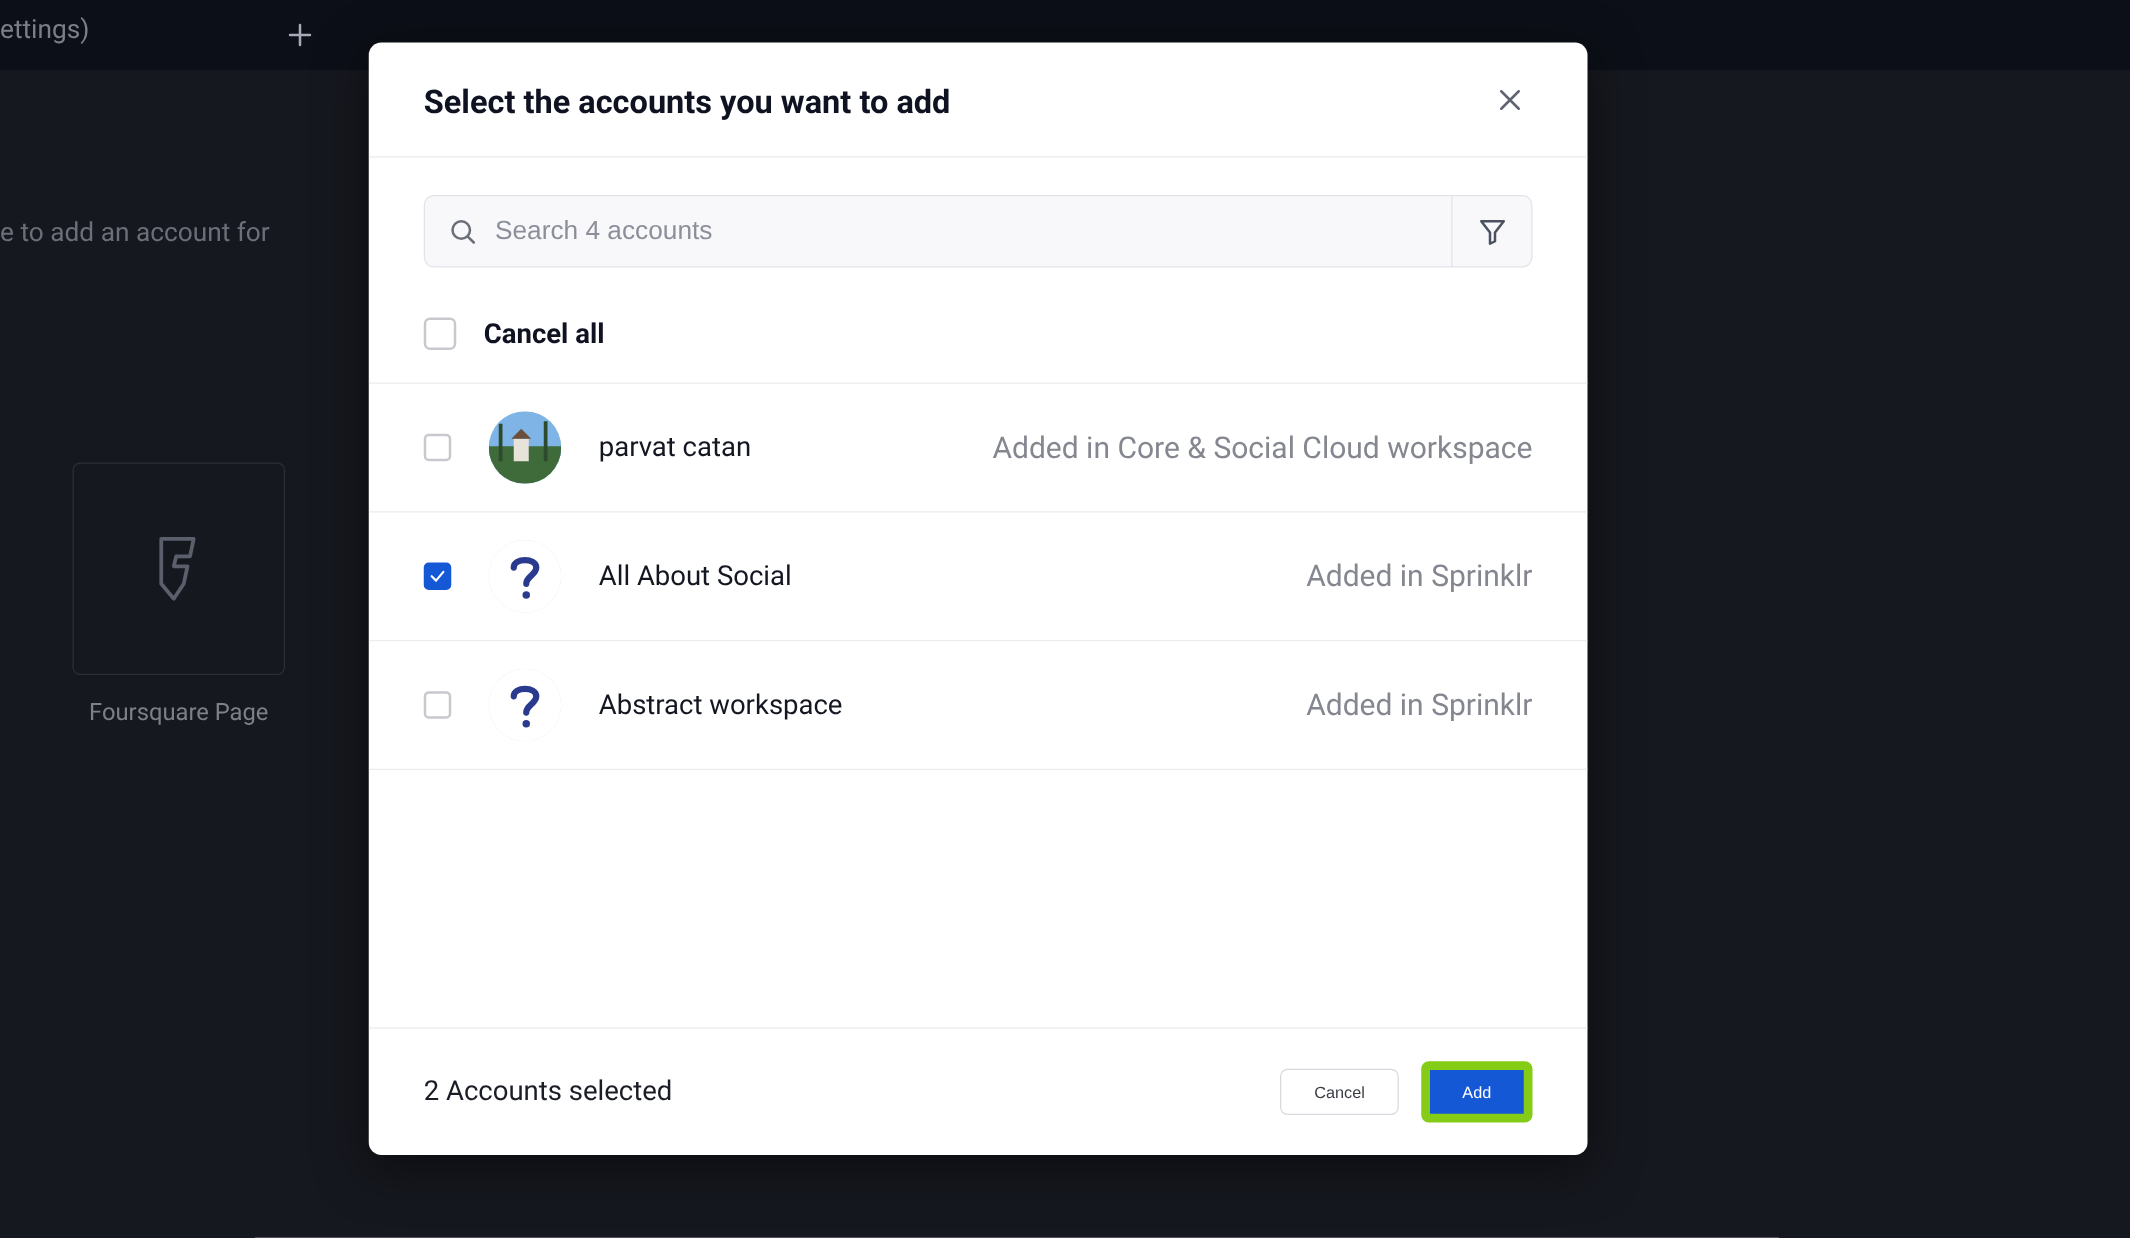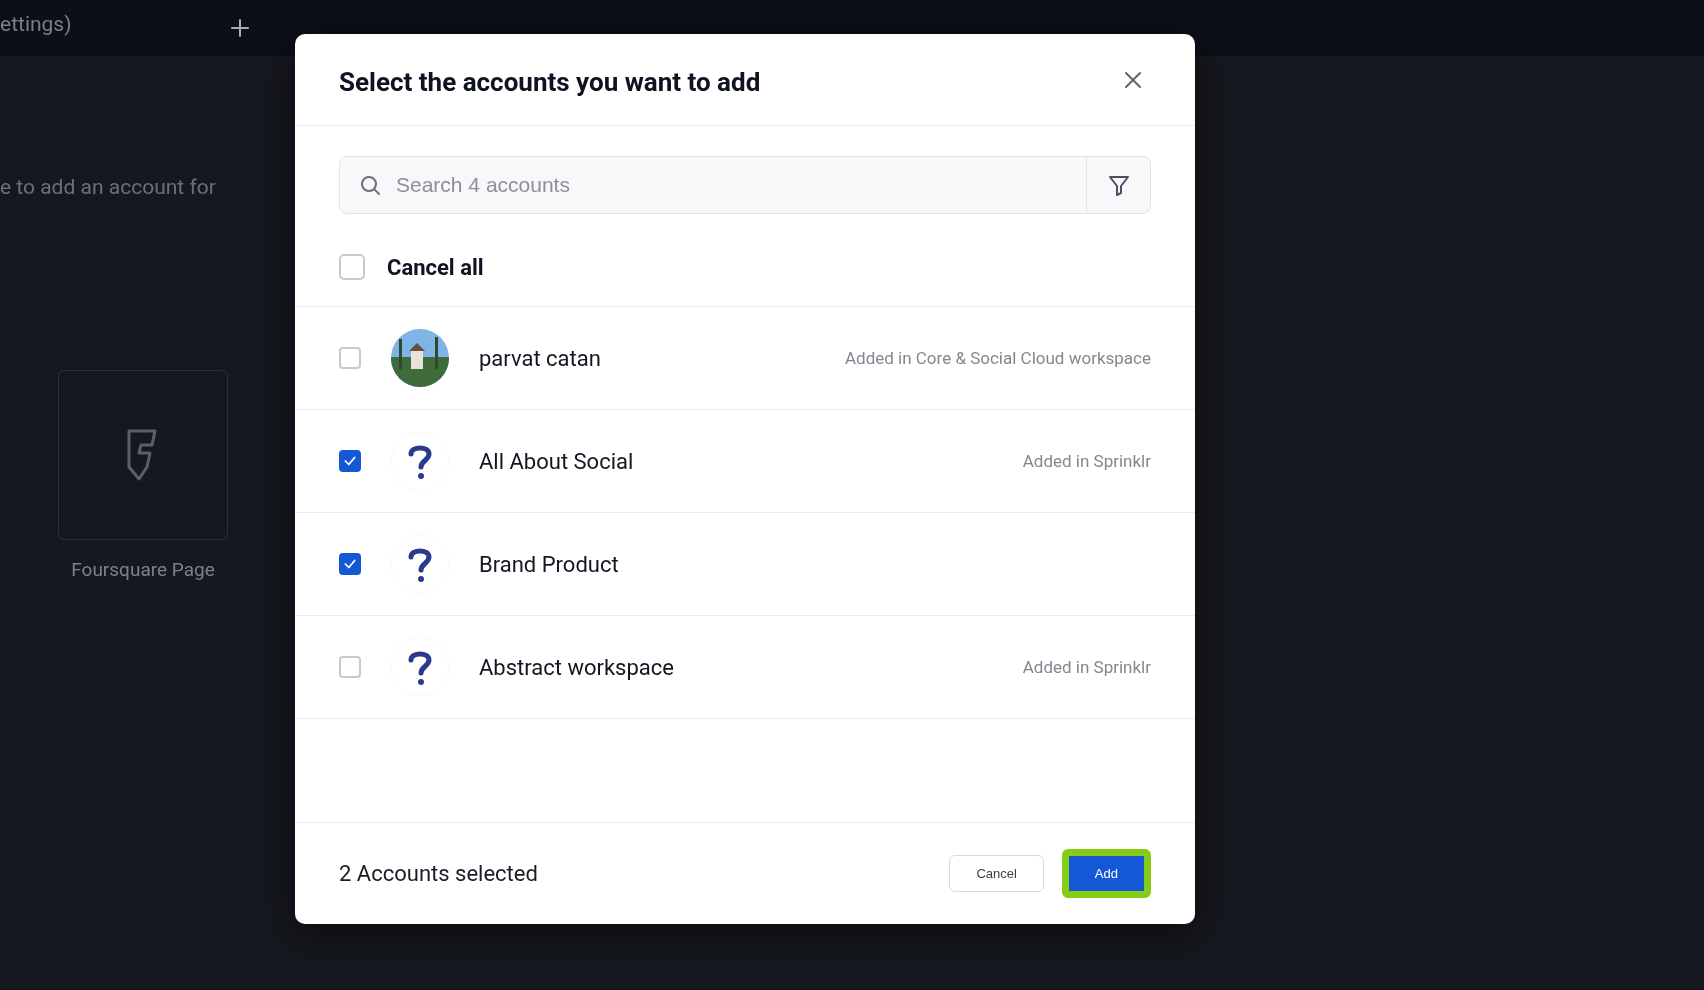--- a/index.html
+++ b/index.html
@@ -11,21 +11,21 @@
     .bg-topbar { position: absolute; top: 0; left: 0; right: 0; height: 56px; background: #0c0f17; }
     .bg-tab { position: absolute; top: 0; left: 212px; height: 56px; background: #0c0f17; display: flex; align-items: center; }
     .bg-tab .plus-btn { width: 56px; height: 56px; display:flex; align-items:center; justify-content:center; color:#aab; }
     .bg-settings { position: absolute; left: 0; top: 12px; color: #7b7e87; font-size: 21px; }
     .bg-subtitle { position: absolute; left: 0; top: 175px; color: #6b6f7a; font-size: 21px; }
     .bg-card { position: absolute; left: 58px; top: 370px; width: 170px; height: 210px; }
     .bg-card-box { width: 170px; height: 170px; border: 1px solid #2b2f3a; border-radius: 6px; display:flex; align-items:center; justify-content:center; color:#5a5f6b; }
     .bg-card-label { margin-top: 18px; text-align:center; color:#7d8089; font-size:19px; }
 
     
-    .modal-wrap { position: absolute; left: 295px; top: 34px; width: 900px; height: 890px; }
+    .modal-wrap { position: absolute; left: 295px; top: 34px; width: 975px; height: 890px; }
     .modal { width: 100%; height: 100%; background: #ffffff; border-radius: 10px; box-shadow: 0 10px 40px rgba(0,0,0,.5); display:flex; flex-direction:column; overflow:hidden; }
 
     .modal-header { display:flex; align-items:center; justify-content:space-between; padding: 28px 44px 24px 44px; }
     .modal-title { font-size: 26px; font-weight: 700; color: #0f1220; }
     .close-btn { background:none; border:none; cursor:pointer; color:#5f6470; padding:6px; border-radius:6px; }
 
     .divider-thin { height:1px; background:#ececef; width:100%; }
 
     .search-row { padding: 30px 44px 0 44px; }
     .search-wrap { display:flex; align-items:stretch; height: 58px; border:1px solid #e2e3e8; border-radius:8px; background:#f8f8fb; overflow:hidden; }
@@ -34,21 +34,21 @@
     .search-input::placeholder { color:#8b8f99; }
     .filter-btn { width:64px; border-left:1px solid #e2e3e8; display:flex; align-items:center; justify-content:center; color:#4c5160; background:transparent; border-top:none; border-right:none; border-bottom:none; cursor:pointer; }
 
     .select-all-row { display:flex; align-items:center; gap:22px; padding: 40px 44px 26px 44px; }
     .select-all-label { font-size:22px; font-weight:700; color:#0f1220; }
 
     .list { border-top:1px solid #ececef; }
     .row { display:flex; align-items:center; padding: 22px 44px; border-bottom:1px solid #ececef; gap: 30px; }
     .row .spacer { flex:1; }
     .row-name { font-size:22px; color:#141722; }
-    .row-status { font-size:17px; color:#84878f; white-space:nowrap; }
+    .row-status { font-size:24px; color:#84878f; white-space:nowrap; }
 
     .avatar { width:58px; height:58px; border-radius:50%; background:#e6e7ea; display:flex; align-items:center; justify-content:center; overflow:hidden; }
 
     .checkbox { width:26px; height:26px; border:2px solid #c8c9cf; border-radius:5px; background:#fff; display:inline-flex; align-items:center; justify-content:center; cursor:pointer; flex:0 0 auto; }
     .checkbox.checked { background:#1558d6; border-color:#1558d6; color:#fff; }
     .checkbox svg { display:none; }
     .checkbox.checked svg { display:block; }
 
     .checkbox.small { width:22px; height:22px; border-radius:4px; }
 
@@ -152,37 +152,20 @@
     <circle cx="29" cy="29" r="29" fill="#ffffff"></circle>
     <path d="M20 22 C20 14 38 14 38 22 C38 28 30 29 30 35" fill="none" stroke="#2a3a8f" stroke-width="5" stroke-linecap="round"></path>
     <circle cx="30" cy="44" r="3" fill="#2a3a8f"></circle>
   </svg>
           </span>
           <span class="row-name">All About Social</span>
           <span class="spacer"></span>
           <span class="row-status">Added in Sprinklr</span>
         </div>
         <div class="row">
-          <span class="checkbox small checked" role="checkbox" aria-checked="true">
-            <svg width="14" height="14" viewBox="0 0 24 24" fill="none" stroke="currentColor" stroke-width="3" stroke-linecap="round" stroke-linejoin="round">
-              <polyline points="4 12 10 18 20 6"></polyline>
-            </svg>
-          </span>
-          <span class="avatar">
-            <svg viewBox="0 0 58 58">
-    <circle cx="29" cy="29" r="29" fill="#ffffff"></circle>
-    <path d="M20 22 C20 14 38 14 38 22 C38 28 30 29 30 35" fill="none" stroke="#2a3a8f" stroke-width="5" stroke-linecap="round"></path>
-    <circle cx="30" cy="44" r="3" fill="#2a3a8f"></circle>
-  </svg>
-          </span>
-          <span class="row-name">Brand Product</span>
-          <span class="spacer"></span>
-          <span class="row-status"></span>
-        </div>
-        <div class="row">
           <span class="checkbox small" role="checkbox" aria-checked="false"></span>
           <span class="avatar">
             <svg viewBox="0 0 58 58">
     <circle cx="29" cy="29" r="29" fill="#ffffff"></circle>
     <path d="M20 22 C20 14 38 14 38 22 C38 28 30 29 30 35" fill="none" stroke="#2a3a8f" stroke-width="5" stroke-linecap="round"></path>
     <circle cx="30" cy="44" r="3" fill="#2a3a8f"></circle>
   </svg>
           </span>
           <span class="row-name">Abstract workspace</span>
           <span class="spacer"></span>

